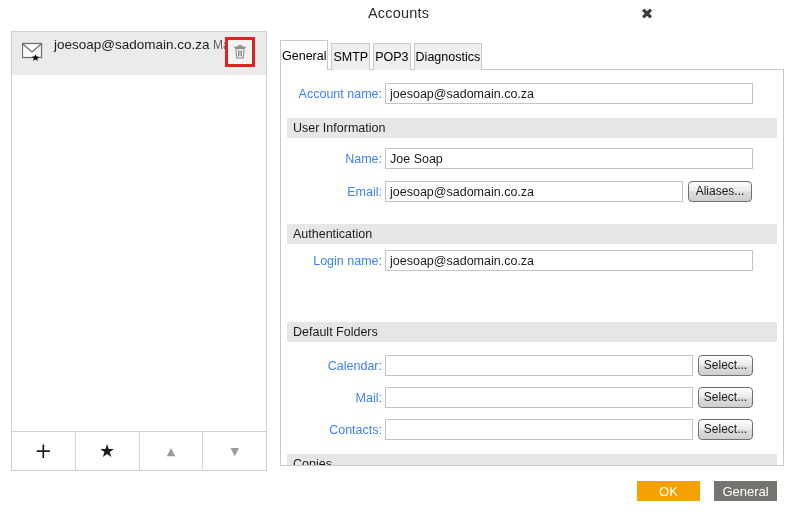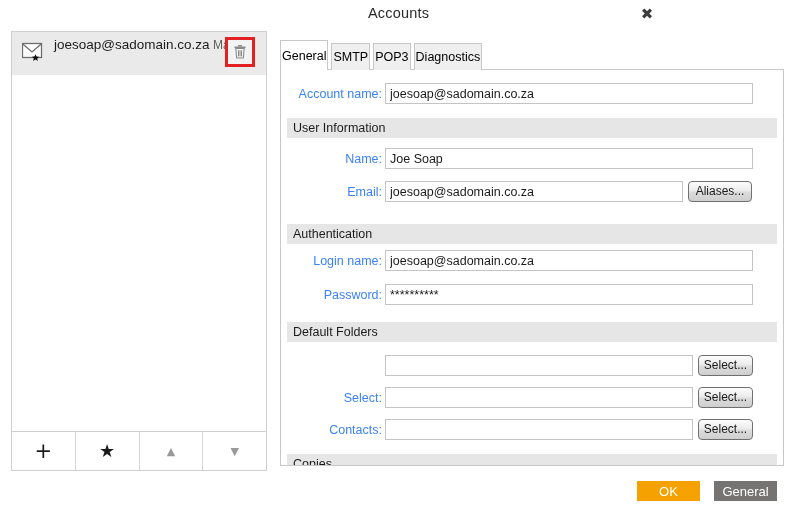--- a/index.html
+++ b/index.html
@@ -302,34 +302,31 @@
     <button class="gbtn" style="left:407px; top:0; width:64px;">Aliases...</button>
   </div>
 
   <div class="section-hdr" style="top:146px;margin-top:8px;">Authentication</div>
 
   <div class="field-row" style="top:180px;">
     <span class="flabel" style="left:6px; width:95px;">Login name:</span>
     <input class="finput" style="left: 104px; width: 368px;" type="text" value="joesoap@sadomain.co.za">
   </div>
 
-  <div class="field-row" style="top:214px;">
-    <span class="flabel" style="left:6px; width:95px;">Password:</span>
-    <input class="finput" style="left: 104px; width: 368px;" type="text" value="**********">
-  </div>
 
   <div class="section-hdr" style="top:252px;">Default Folders</div>
 
   <div class="field-row" style="top:285px;">
+    <span class="flabel" style="left:6px; width:95px;">Calendar:</span>
     <input class="finput" style="left: 104px; width: 308px;" type="text" value="">
     <button class="gbtn" style="left:417px; top:0; width:55px;">Select...</button>
   </div>
 
   <div class="field-row" style="top:317px;">
-    <span class="flabel" style="left:6px; width:95px;">Select:</span>
+    <span class="flabel" style="left:6px; width:95px;">Mail:</span>
     <input class="finput" style="left: 104px; width: 308px;" type="text" value="">
     <button class="gbtn" style="left:417px; top:0; width:55px;">Select...</button>
   </div>
 
   <div class="field-row" style="top:349px;">
     <span class="flabel" style="left:6px; width:95px;">Contacts:</span>
     <input class="finput" style="left: 104px; width: 308px;" type="text" value="">
     <button class="gbtn" style="left:417px; top:0; width:55px;">Select...</button>
   </div>
 

